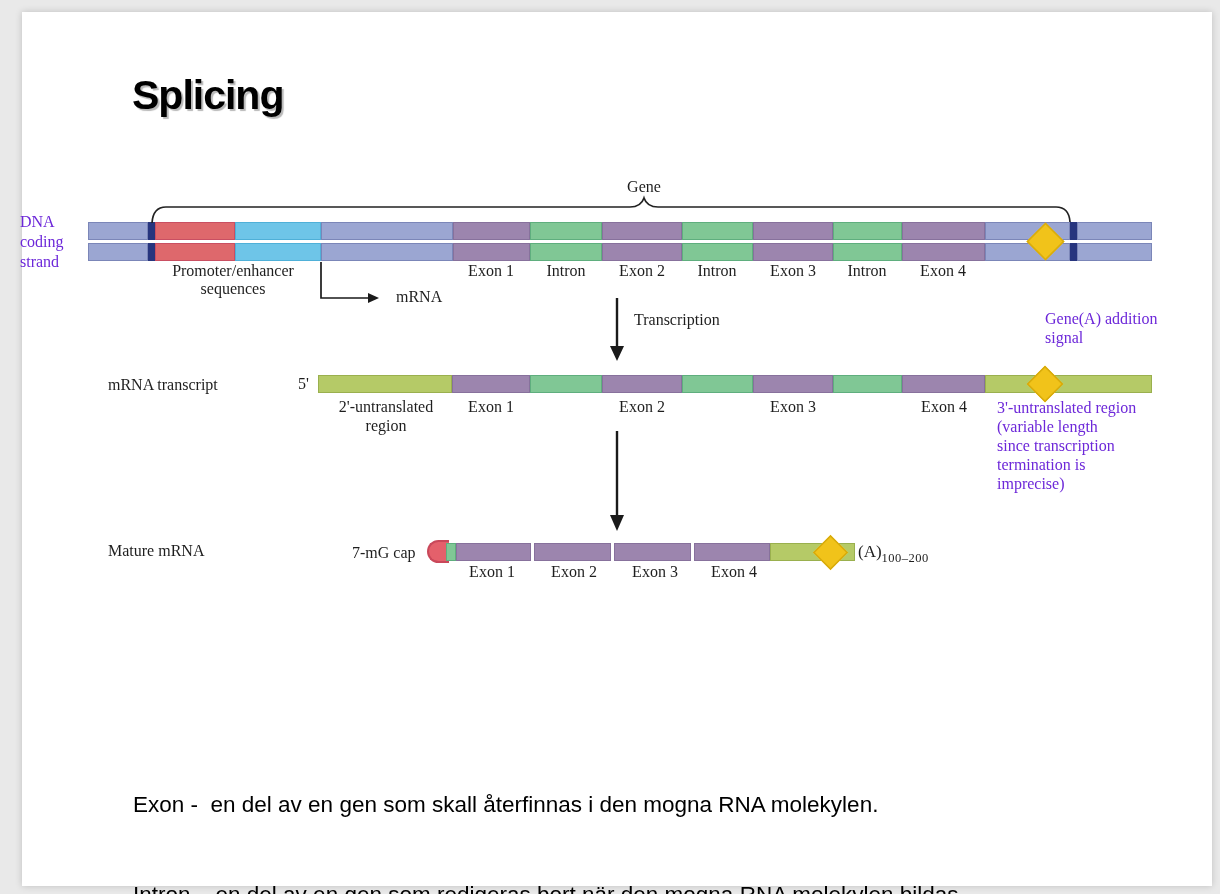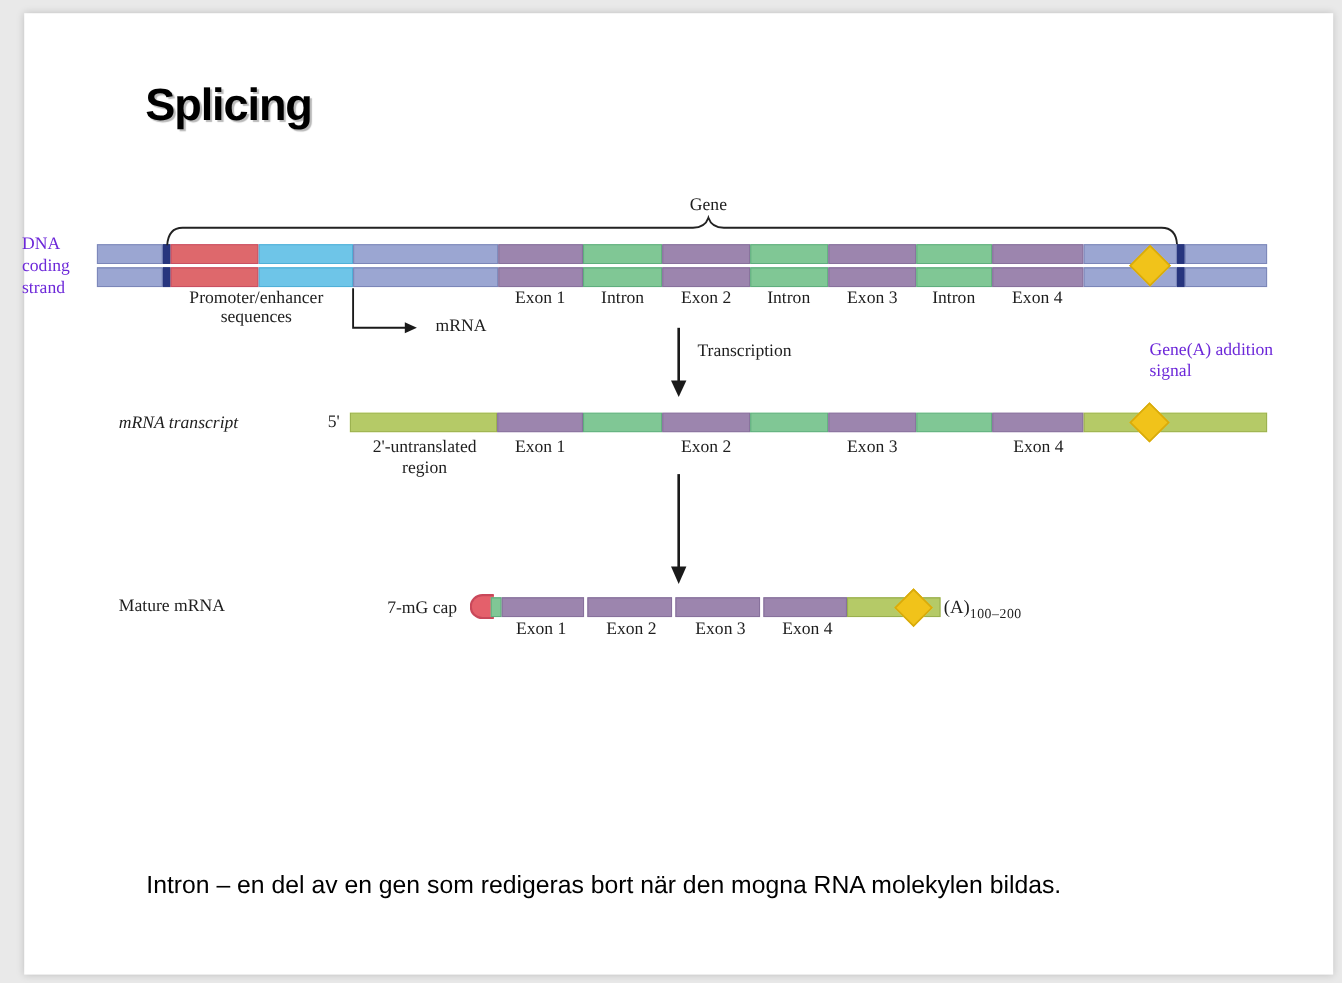--- a/index.html
+++ b/index.html
@@ -121,21 +121,21 @@
 
   <span class="fig-label" style="left:384px;top:289px;margin-left:12px;">mRNA</span>
 
   <span class="fig-label" style="left:634px;top:312px;">Transcription</span>
 
   <div class="lines" style="left:1045px;top:309px;">
       <div>Gene(A) addition</div>
       <div>signal</div>
     </div>
 
-  <span class="fig-label" style="left:108px;top:377px;font-style:italic;">mRNA transcript</span>
+  <span class="fig-label" style="left:108px;top:377px;">mRNA transcript</span>
   <span class="fig-label" style="left:298px;top:376px;">5'</span>
   <div class="bar" style="top:375px;">
       <div class="seg" style="left: 318px; width: 134px; background: rgb(181, 202, 103); box-shadow: rgb(154, 176, 78) 0px 0px 0px 1px inset;"></div>
       <div class="seg" style="left: 452px; width: 78px; background: rgb(156, 133, 174); box-shadow: rgb(135, 113, 156) 0px 0px 0px 1px inset;"></div>
       <div class="seg" style="left: 530px; width: 72px; background: rgb(128, 199, 149); box-shadow: rgb(95, 174, 126) 0px 0px 0px 1px inset;"></div>
       <div class="seg" style="left: 602px; width: 80px; background: rgb(156, 133, 174); box-shadow: rgb(135, 113, 156) 0px 0px 0px 1px inset;"></div>
       <div class="seg" style="left: 682px; width: 71px; background: rgb(128, 199, 149); box-shadow: rgb(95, 174, 126) 0px 0px 0px 1px inset;"></div>
       <div class="seg" style="left: 753px; width: 80px; background: rgb(156, 133, 174); box-shadow: rgb(135, 113, 156) 0px 0px 0px 1px inset;"></div>
       <div class="seg" style="left: 833px; width: 69px; background: rgb(128, 199, 149); box-shadow: rgb(95, 174, 126) 0px 0px 0px 1px inset;"></div>
       <div class="seg" style="left: 902px; width: 83px; background: rgb(156, 133, 174); box-shadow: rgb(135, 113, 156) 0px 0px 0px 1px inset;"></div>
@@ -144,20 +144,27 @@
   <div>
       <span class="fig-label ctr" style="left: 491px; top: 399px;">Exon 1</span>
       <span class="fig-label ctr" style="left: 642px; top: 399px;">Exon 2</span>
       <span class="fig-label ctr" style="left: 793px; top: 399px;">Exon 3</span>
       <span class="fig-label ctr" style="left: 944px; top: 399px;">Exon 4</span>
       <span class="fig-label ctr" style="left: 386px; top: 399px;">2'-untranslated</span>
       <span class="fig-label ctr" style="left: 386px; top: 418px;">region</span>
     </div>
   <div class="diamond" style="left:1032px;top:371px;width:26px;height:26px;"></div>
 
+  <div class="lines" style="left:997px;top:398px;">
+      <div>3'-untranslated region</div>
+      <div>(variable length</div>
+      <div>since transcription</div>
+      <div>termination is</div>
+      <div>imprecise)</div>
+    </div>
 
 
   <span class="fig-label" style="left:108px;top:543px;">Mature mRNA</span>
   <span class="fig-label" style="left:352px;top:545px;">7-mG cap</span>
   <div class="cap"></div>
   <div class="bar" style="top:543px;">
       <div class="seg" style="left: 446px; width: 10px; background: rgb(128, 199, 149); box-shadow: rgb(95, 174, 126) 0px 0px 0px 1px inset;"></div>
       <div class="seg" style="left: 456px; width: 75px; background: rgb(156, 133, 174); box-shadow: rgb(135, 113, 156) 0px 0px 0px 1px inset;"></div>
       <div class="seg" style="left: 534px; width: 77px; background: rgb(156, 133, 174); box-shadow: rgb(135, 113, 156) 0px 0px 0px 1px inset;"></div>
       <div class="seg" style="left: 614px; width: 77px; background: rgb(156, 133, 174); box-shadow: rgb(135, 113, 156) 0px 0px 0px 1px inset;"></div>
@@ -177,15 +184,16 @@
     <path d="M152,223 Q153,207 166,207 L630,207 Q641,207 644,198 Q647,207 658,207 L1056,207 Q1069,207 1070,222" fill="none" stroke="#222" stroke-width="1.7"></path>
     <path d="M321,262 L321,298 L369,298" fill="none" stroke="#1a1a1a" stroke-width="1.7"></path>
     <polygon points="368,293 379,298 368,303" fill="#1a1a1a"></polygon>
     <line x1="617" y1="298" x2="617" y2="348" stroke="#1a1a1a" stroke-width="2.4"></line>
     <polygon points="610,346 624,346 617,361" fill="#1a1a1a"></polygon>
     <line x1="617" y1="431" x2="617" y2="517" stroke="#1a1a1a" stroke-width="2.4"></line>
     <polygon points="610,515 624,515 617,531" fill="#1a1a1a"></polygon>
   </svg>
 
   <div class="notes">
+    <div>Exon -  en del av en gen som skall återfinnas i den mogna RNA molekylen.</div>
     <div>Intron – en del av en gen som redigeras bort när den mogna RNA molekylen bildas.</div>
   </div>
 </div>
 
 </body></html>

